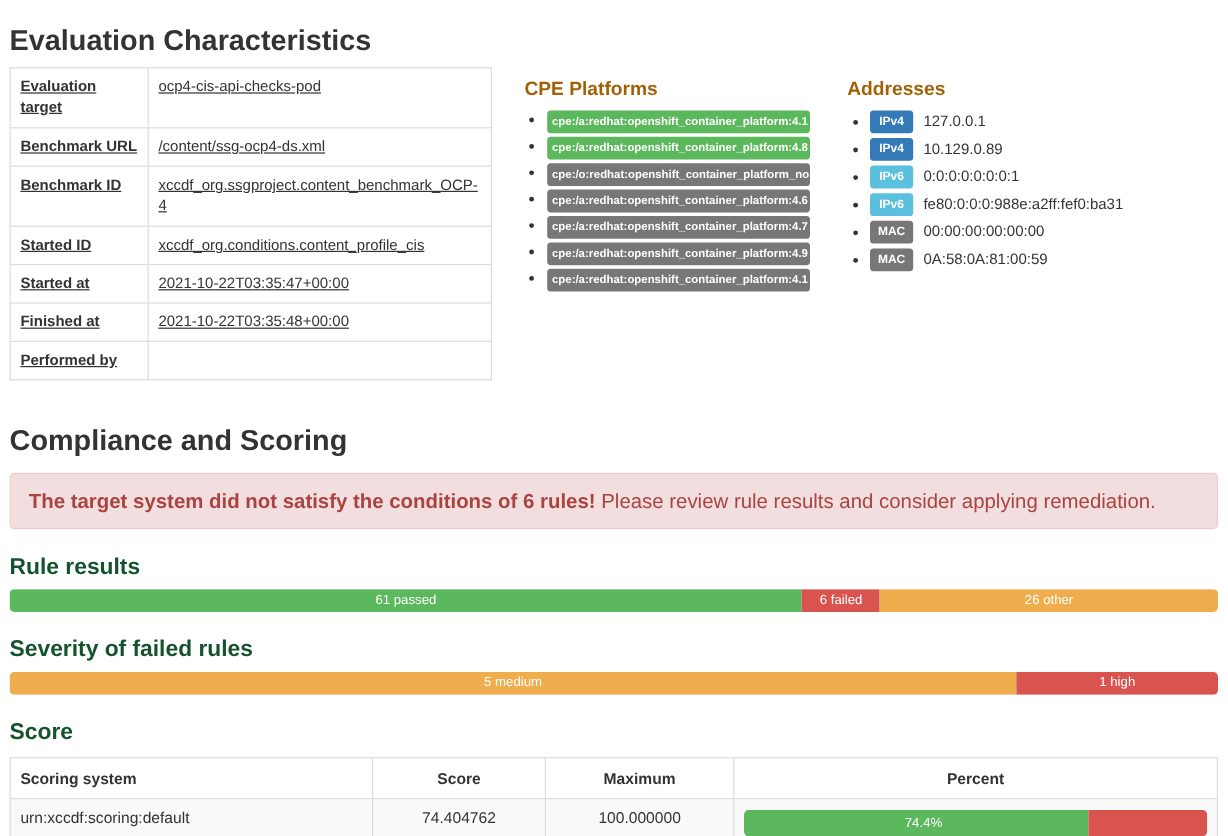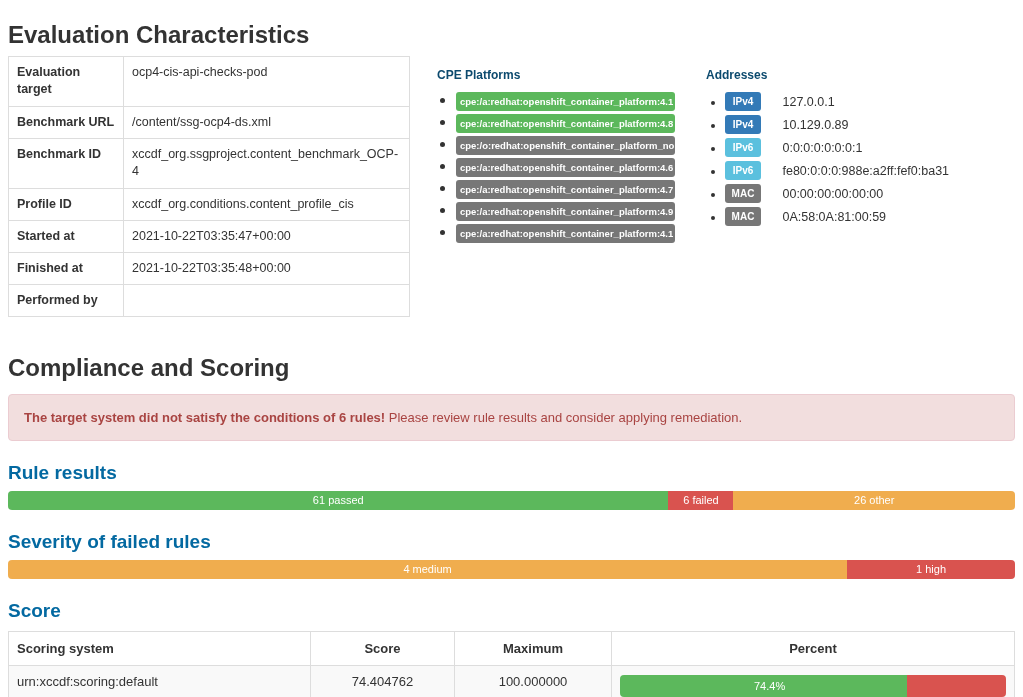--- a/index.html
+++ b/index.html
@@ -14,45 +14,46 @@
   .page { padding: 0 8px; }
 
   h2.section-title {
     font-size: 24px; font-weight: bold; color: #333;
     margin: 0 0 7px 0; line-height: 28px;
   }
   #eval-title { padding-top: 21px; }
   #compliance-title { margin-top: 37px; margin-bottom: 12px; }
 
   h3.sub-title {
-    font-size: 19px; font-weight: bold; color: #0369a1;
+    font-size: 19px; font-weight: bold; color: #14532d;
     margin: 21px 0 7px 0; line-height: 22px;
   }
   h4.col-title {
-    font-size: 12px; font-weight: bold; color: #0c4a6e;
+    font-size: 16px; font-weight: bold; color: #a16207;
     margin: 10px 0 8px 0; line-height: 18px;
   }
 
   
   .top-row { display: flex; align-items: flex-start; }
 
   table.eval-table {
     border-collapse: collapse;
     width: 402px;
     table-layout: fixed;
     flex: 0 0 402px;
   }
   table.eval-table th, table.eval-table td {
     border: 1px solid #ddd;
     padding: 7px 8px;
     font-size: 12.5px;
     line-height: 17px;
     text-align: left;
     vertical-align: top;
     word-wrap: break-word;
+    text-decoration: underline;
   }
   table.eval-table th { width: 115px; font-weight: bold; }
   table.eval-table tr { height: 32px; }
   table.eval-table tr.tall { height: 50px; }
 
   .cpe-col { flex: 0 0 261px; margin-left: 27px; }
   ul.bullet-list { list-style: disc; margin: 0; padding-left: 19px; }
   ul.cpe-list li { margin-bottom: 3px; line-height: 15px; }
   .cpe-label {
     display: inline-block;
@@ -68,36 +69,36 @@
   .label-gray  { background: #777777; }
 
   .addr-col { flex: 1 1 auto; margin-left: 8px; }
   ul.addr-list li { margin-bottom: 4px; font-size: 12.5px; line-height: 15px; }
   .badge {
     display: inline-block;
     min-width: 36px; text-align: center;
     font-size: 10px; font-weight: bold; color: #fff;
     padding: 2px 5px;
     border-radius: 3px;
-    margin-right: 18px;
+    margin-right: 5px;
     vertical-align: 1px;
   }
   .badge-ipv4 { background: #337ab7; }
   .badge-ipv6 { background: #5bc0de; }
   .badge-mac  { background: #777777; }
 
   
   .alert-danger {
     margin-top: 11px;
     background: #f2dede;
     border: 1px solid #ebccd1;
     color: #a94442;
     border-radius: 4px;
     padding: 15px;
-    font-size: 13px;
+    font-size: 17px;
     line-height: 15px;
   }
   .alert-danger strong { font-weight: bold; }
 
   
   .progress {
     display: flex;
     height: 19px;
     border-radius: 4px;
     overflow: hidden;
@@ -164,21 +165,21 @@
         </tr>
         <tr>
           <th>Benchmark URL</th>
           <td>/content/ssg-ocp4-ds.xml</td>
         </tr>
         <tr class="tall">
           <th>Benchmark ID</th>
           <td>xccdf_org.ssgproject.content_benchmark_OCP-4</td>
         </tr>
         <tr>
-          <th>Profile ID</th>
+          <th>Started ID</th>
           <td>xccdf_org.conditions.content_profile_cis</td>
         </tr>
         <tr>
           <th>Started at</th>
           <td>2021-10-22T03:35:47+00:00</td>
         </tr>
         <tr>
           <th>Finished at</th>
           <td>2021-10-22T03:35:48+00:00</td>
         </tr>
@@ -241,21 +242,21 @@
 
   <h3 class="sub-title">Rule results</h3>
   <div class="progress">
     <div class="seg seg-green" style="width: 65.59%;"><span>61 passed</span></div>
     <div class="seg seg-red" style="width: 6.45%;"><span>6 failed</span></div>
     <div class="seg seg-orange fill"><span>26 other</span></div>
   </div>
 
   <h3 class="sub-title">Severity of failed rules</h3>
   <div class="progress">
-    <div class="seg seg-orange" style="width: 83.33%;"><span>4 medium</span></div>
+    <div class="seg seg-orange" style="width: 83.33%;"><span>5 medium</span></div>
     <div class="seg seg-red fill"><span>1 high</span></div>
   </div>
 
   <h3 class="sub-title">Score</h3>
   <table class="score-table">
     <colgroup>
         <col class="c1">
         <col class="c2">
         <col class="c3">
         <col class="c4">

